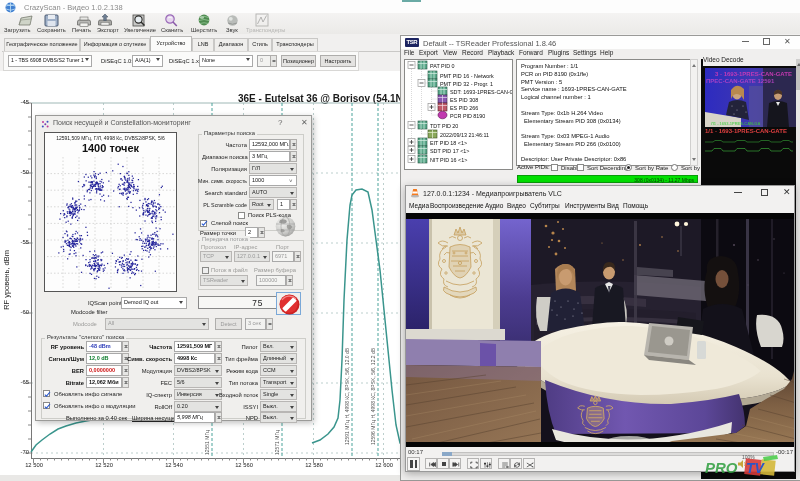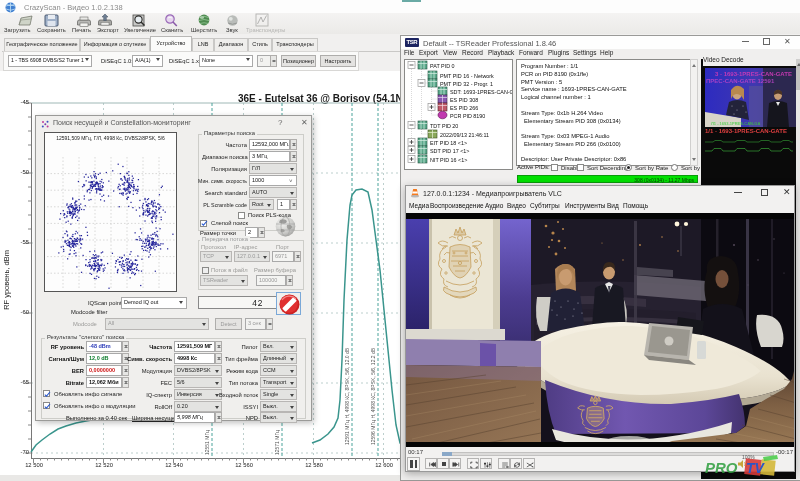--- a/index.html
+++ b/index.html
@@ -267,20 +267,21 @@
       <circle cx="1.8" cy="6.5" r="1" fill="#3a50c0"></circle>
       <circle cx="6.6" cy="6.6" r="1" fill="#c03a9a"></circle>
       <circle cx="4.3" cy="4.3" r="1" fill="#7a42b0"></circle>
     </svg>
   <div class="abs" style="left:17px;top:3px;font-size:7px;color:#555">Поиск несущей и Constellation-мониторинг</div>
   <div class="abs" style="left:242px;top:2px;font-size:8px;color:#666">?</div>
   <div class="abs" style="left:265px;top:2px;font-size:8px;color:#666">✕</div>
 
   <div class="abs" style="left:8px;top:16px;width:133px;height:160px;background:#fdfdfd;border:1px solid #555"></div>
   <div class="abs" style="left:9px;top:19px;width:131px;text-align:center;font-size:5px;color:#222;white-space:nowrap;overflow:hidden">12591,509 МГц, Г/Л, 4998 Кс, DVBS2/8PSK, 5/6</div>
+  <div class="abs" style="left:9px;top:26px;width:131px;text-align:center;font-size:11px;font-weight:bold;color:#111">1400 точек</div>
   <svg id="scatter" class="abs" style="left:11px;top:41px" width="128" height="133" viewBox="0 0 128 133">
     <g stroke="#c9c9c7" stroke-width=".7" stroke-dasharray="1.5,2">
       <line x1="0" y1="16.6" x2="128" y2="16.6"></line>
         <line x1="0" y1="33.2" x2="128" y2="33.2"></line>
         <line x1="0" y1="49.8" x2="128" y2="49.8"></line>
         <line x1="0" y1="66.4" x2="128" y2="66.4"></line>
         <line x1="0" y1="83" x2="128" y2="83"></line>
         <line x1="0" y1="99.6" x2="128" y2="99.6"></line>
         <line x1="0" y1="116.2" x2="128" y2="116.2"></line>
       <line x1="16" y1="0" x2="16" y2="133"></line>
@@ -1165,21 +1166,21 @@
   <div class="lbl" style="left:175px;top:151px;color:#9a9a98">Поток в файл</div>
   <div class="lbl" style="left:218px;top:151px;color:#9a9a98">Размер буфера</div>
   <div class="combo" style="left:164px;top:159px;width:48px;height:11px;color:#999">TSReader</div>
   <div class="wfield" style="left:220px;top:159px;width:30px;height:11px;color:#999;background:#f4f4f2">100000</div>
     <div class="spinbtn" style="left:250px;top:159px;height:11px"></div>
 
   <div class="lbl" style="left:52px;top:184px">IQScan point</div>
   <div class="wfield" style="left:85px;top:181px;width:66px;height:12px">Demod IQ out</div>
   <div class="abs" style="left:143px;top:185px;border:2.5px solid transparent;border-top:3.5px solid #444"></div>
   <div class="abs" style="left:162px;top:180px;width:79px;height:13px;background:#f7f7f5;border:1px solid #888"></div>
-  <div class="abs" style="left:216px;top:183px;font-size:8.5px;font-family:'Liberation Mono',monospace;color:#222;letter-spacing:.5px">42</div>
+  <div class="abs" style="left:216px;top:183px;font-size:8.5px;font-family:'Liberation Mono',monospace;color:#222;letter-spacing:.5px">75</div>
   <div class="abs" style="left:240px;top:176px;width:25px;height:23px;border:1px solid #7aa8d8"></div>
     <svg class="abs" style="left:243px;top:178px" width="21" height="21" viewBox="0 0 21 21">
       <circle cx="10.5" cy="10.5" r="10" fill="#cc2222"></circle>
       <circle cx="9.8" cy="9.8" r="9" fill="#e03030"></circle>
       <rect x="2.5" y="8" width="16" height="5" rx="1" transform="rotate(-45 10.5 10.5)" fill="#fff"></rect>
       <path d="M3 6 A9 9 0 0 1 17 5" stroke="#f28a8a" stroke-width="1.2" fill="none"></path>
     </svg>
 
   <div class="lbl" style="left:35px;top:193px">Modcode filter</div>
   <div class="lbl" style="left:37px;top:205px;color:#9a9a98">Modcode</div>

